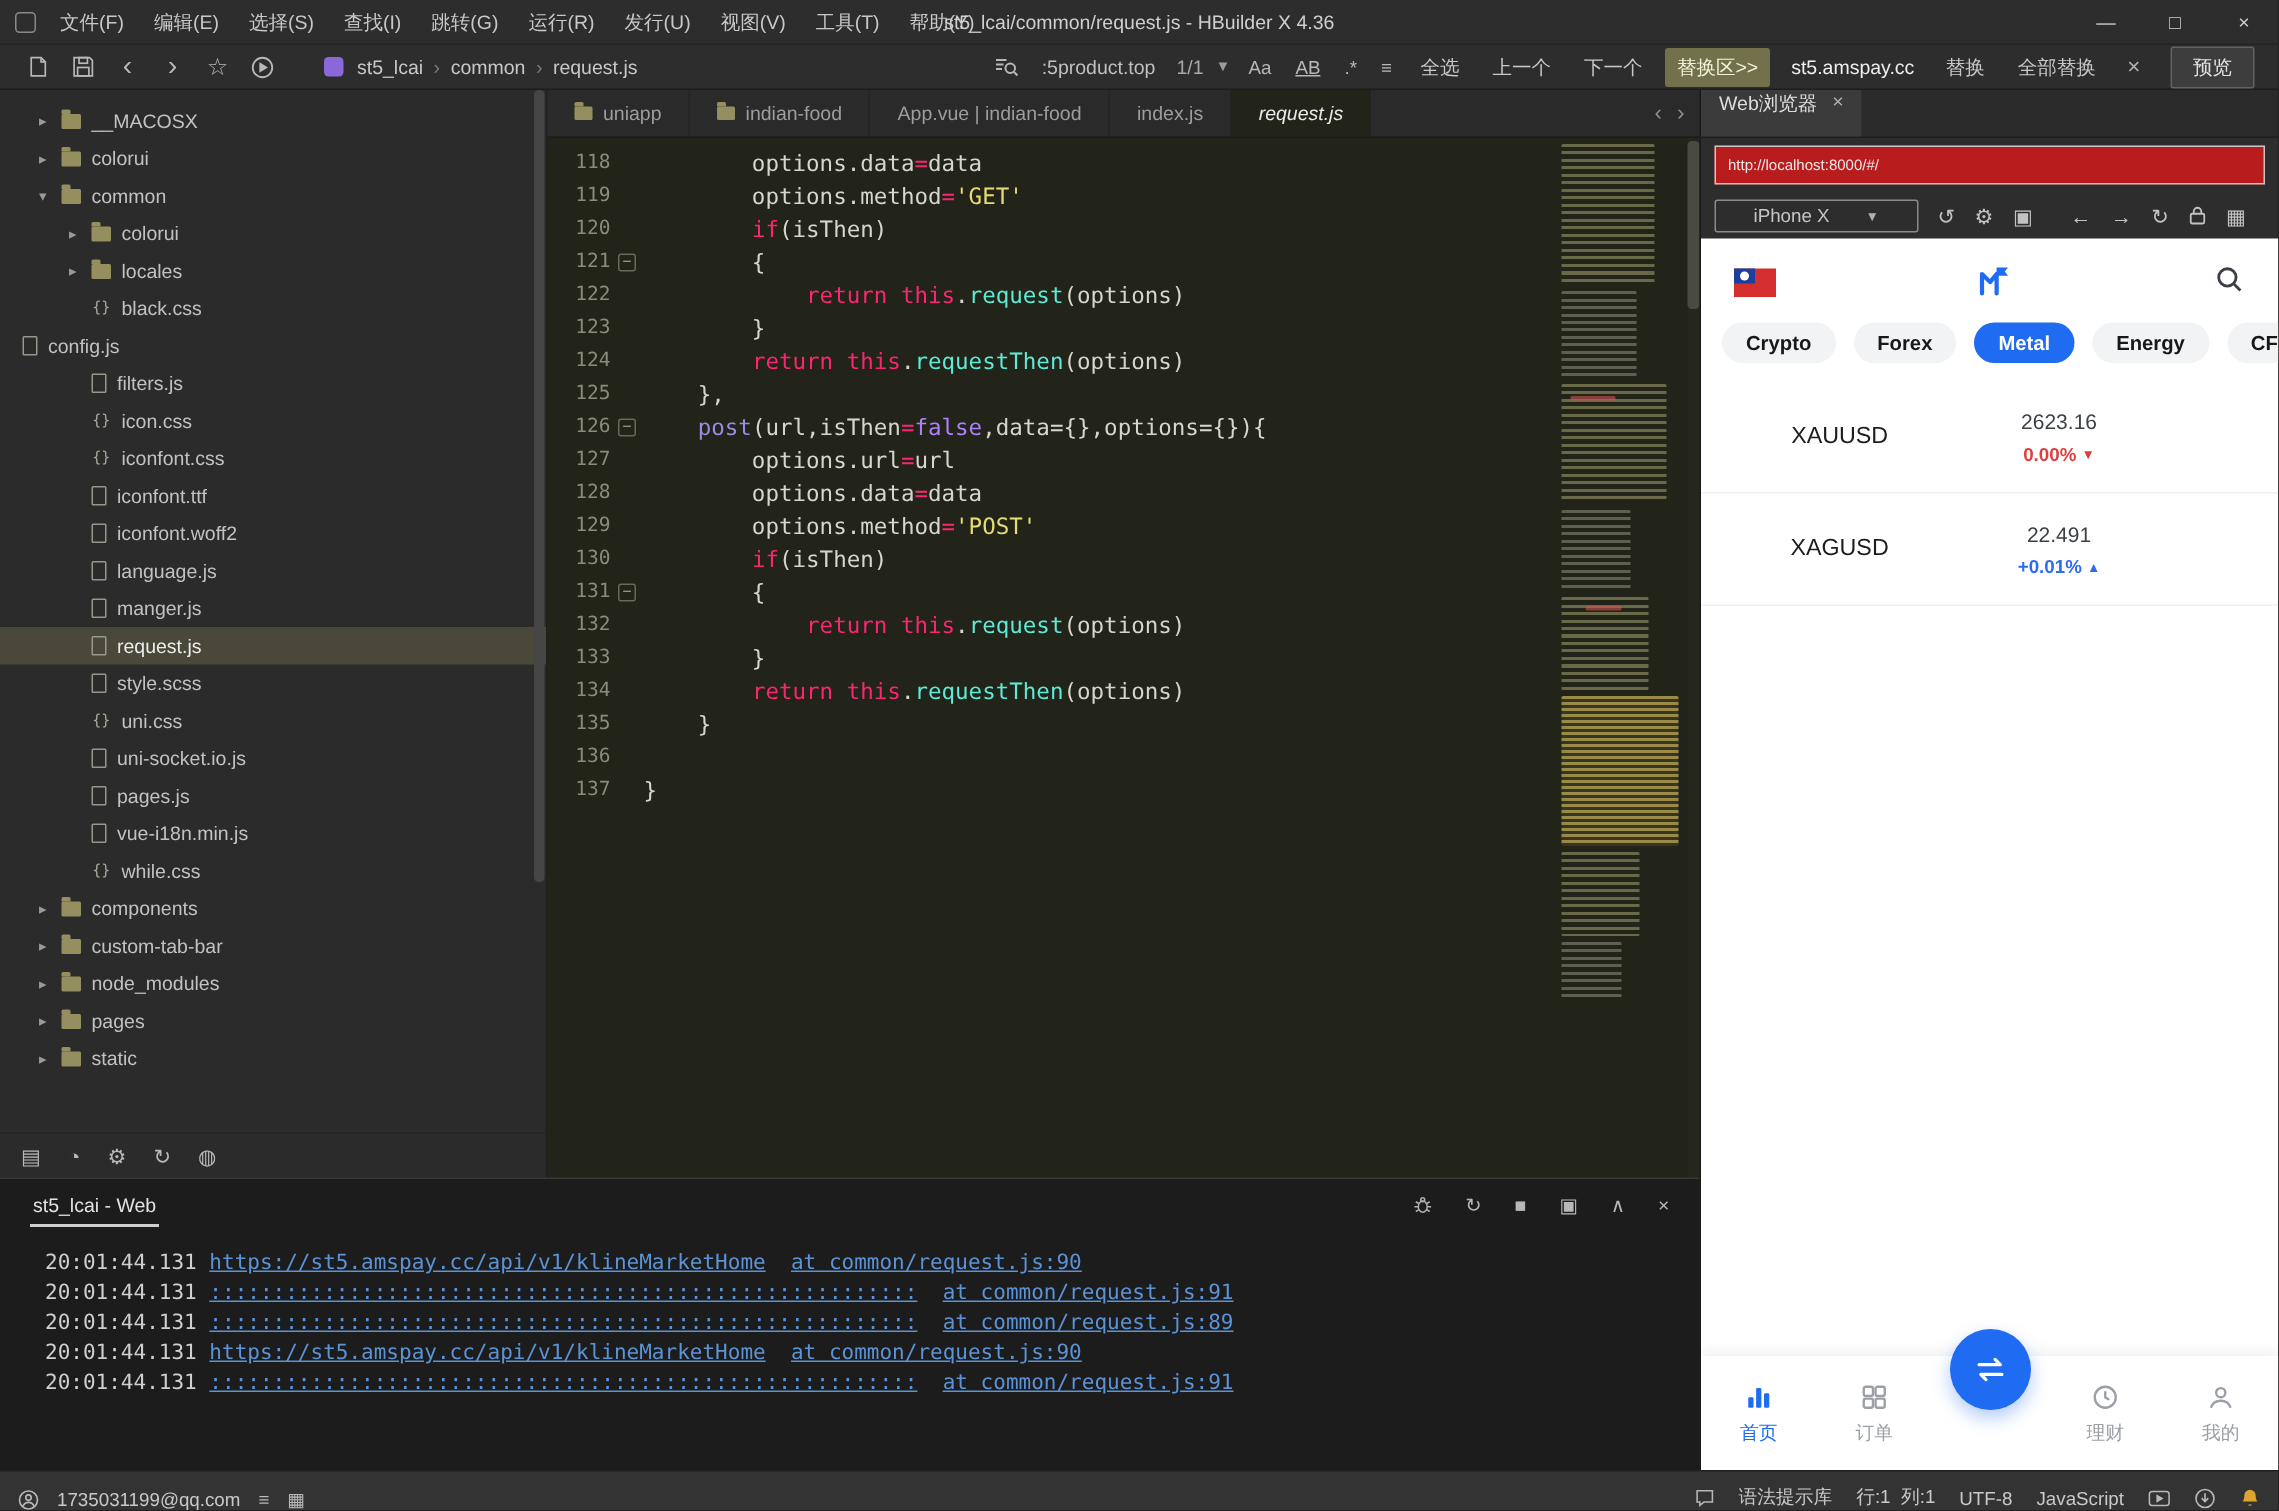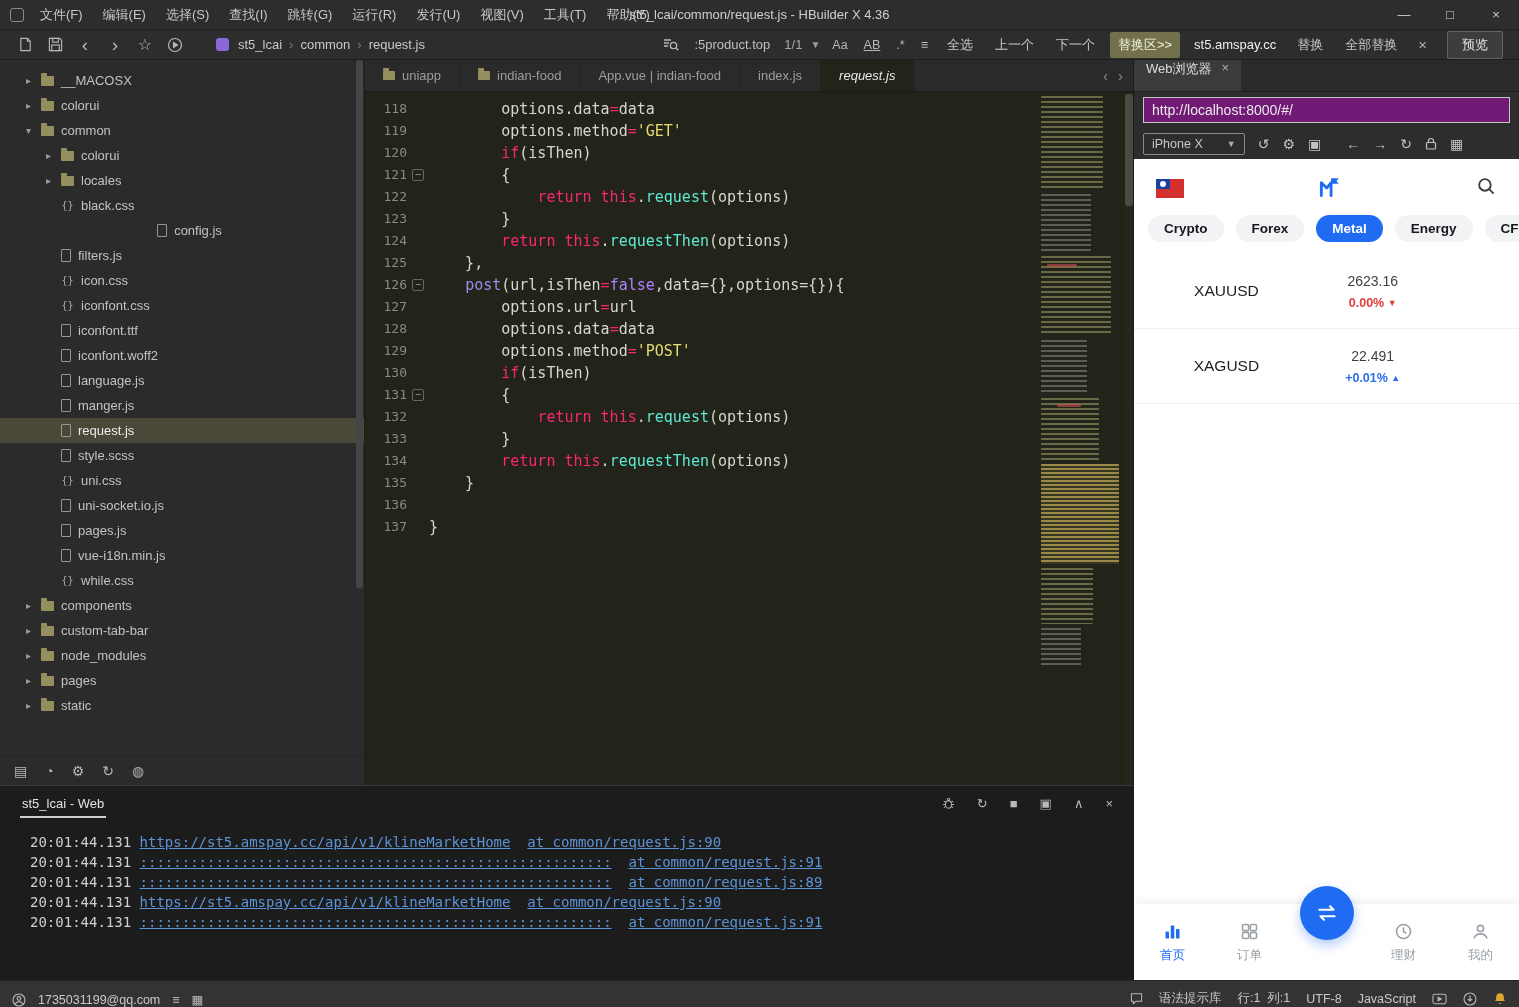--- a/index.html
+++ b/index.html
@@ -87,23 +87,23 @@
   .ltime{color:#cfcfcf}
   .ltext{color:#cfcfcf}
   .llink{color:#5c93d6;text-decoration:underline}
 
   
   .rightpanel{position:absolute;left:1133px;top:60px;width:386px;bottom:27px;background:#2d2d2d;border-left:1px solid #191919;display:flex;flex-direction:column}
   .rp-tabbar{height:32px;background:#2a2a2a;display:flex;align-items:stretch;border-bottom:1px solid #1f1f1f}
   .rp-tab{background:#3b3b3b;color:#dedede;display:flex;gap:10px;padding:0 12px;font-size:13px}
   .rp-close{color:#b0b0b0}
   .rp-row1{height:36px;display:flex;align-items:center;padding:0 9px}
-  .url-input{flex:1;height:25px;border:1px solid #c6c6c6;background:#701a75;color:#eaeaea;display:flex;align-items:center;padding:12px 8px;font-size:14px}
+  .url-input{flex:1;height:25px;border:1px solid #c6c6c6;background:#b91c1c;color:#eaeaea;display:flex;align-items:center;padding:12px 8px;font-size:10px}
   .rp-row2{height:31px;display:flex;align-items:center;gap:13px;padding:0 9px;color:#c6c6c6}
-  .device-select{border:1px solid #8a8a8a;height:22px;display:flex;align-items:center;gap:24px;padding:0 8px;font-size:12.5px;border-radius:2px}
+  .device-select{border:1px solid #8a8a8a;height:22px;display:flex;align-items:center;gap:24px;padding:0 25px;font-size:12.5px;border-radius:2px}
   .dev-caret{font-size:9px;color:#b0b0b0}
   .rp-ic{font-size:14px;color:#c2c2c2;display:flex;align-items:center}
   .rp-web{flex:1;background:#fff;position:relative;overflow:hidden;color:#222}
   .web-head{height:46px;margin-top:6px;display:flex;align-items:center;justify-content:space-between;padding:0 22px}
   .flag{width:28px;height:19px;background:#d32f2f;position:relative;flex:none}
   .flag::before{content:"";position:absolute;left:0;top:0;width:14px;height:10px;background:#1a3f9e}
   .flag::after{content:"";position:absolute;left:4px;top:2px;width:6px;height:6px;background:#fff;border-radius:50%}
   #pills{display:flex;gap:12px;padding:4px 0 12px 14px;white-space:nowrap}
   .pill{height:27px;display:flex;align-items:center;padding:0 16px;border-radius:15px;background:#f2f3f5;color:#16181c;font-weight:bold;font-size:13.5px;flex:none}
   .pill.active{background:#1f6bf2;color:#fff}
@@ -237,21 +237,21 @@
         <div class="tree-row" style="padding-left: 46px;">
           <span class="chev">▸</span>
           <span class="fi folder"></span>
           <span class="flabel">locales</span>
         </div>
         <div class="tree-row" style="padding-left: 46px;">
           <span class="chev"></span>
           <span class="fi csstxt">{}</span>
           <span class="flabel">black.css</span>
         </div>
-        <div class="tree-row" style=" justify-content: center;">
+        <div class="tree-row" style="">
           <span class="chev"></span>
           <span class="fi doc"></span>
           <span class="flabel">config.js</span>
         </div>
         <div class="tree-row" style="padding-left: 46px;">
           <span class="chev"></span>
           <span class="fi doc"></span>
           <span class="flabel">filters.js</span>
         </div>
         <div class="tree-row" style="padding-left: 46px;">

